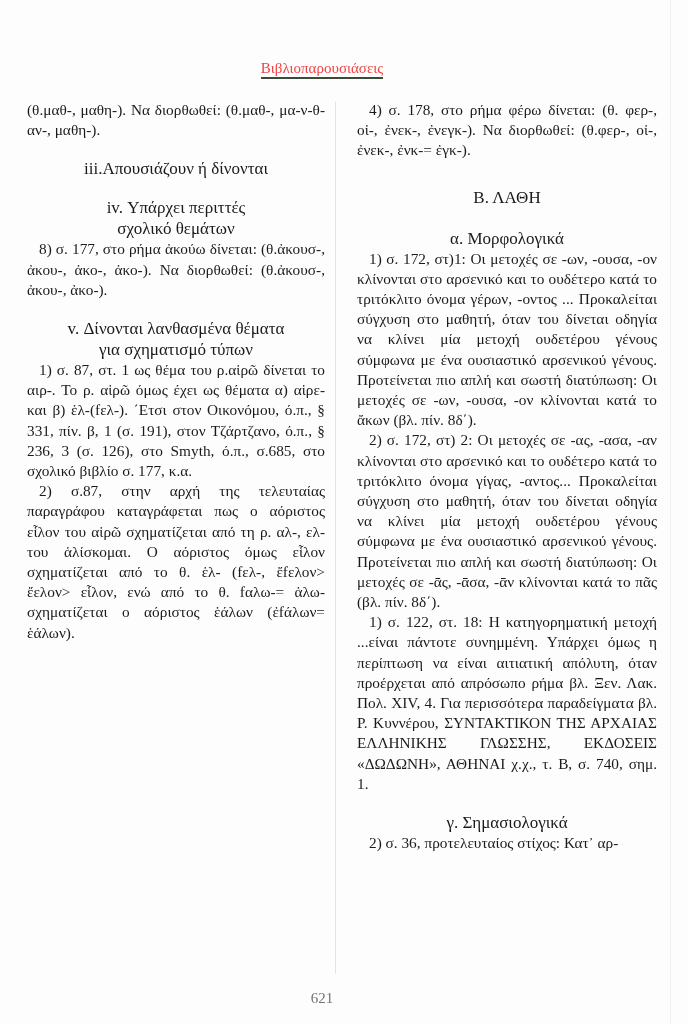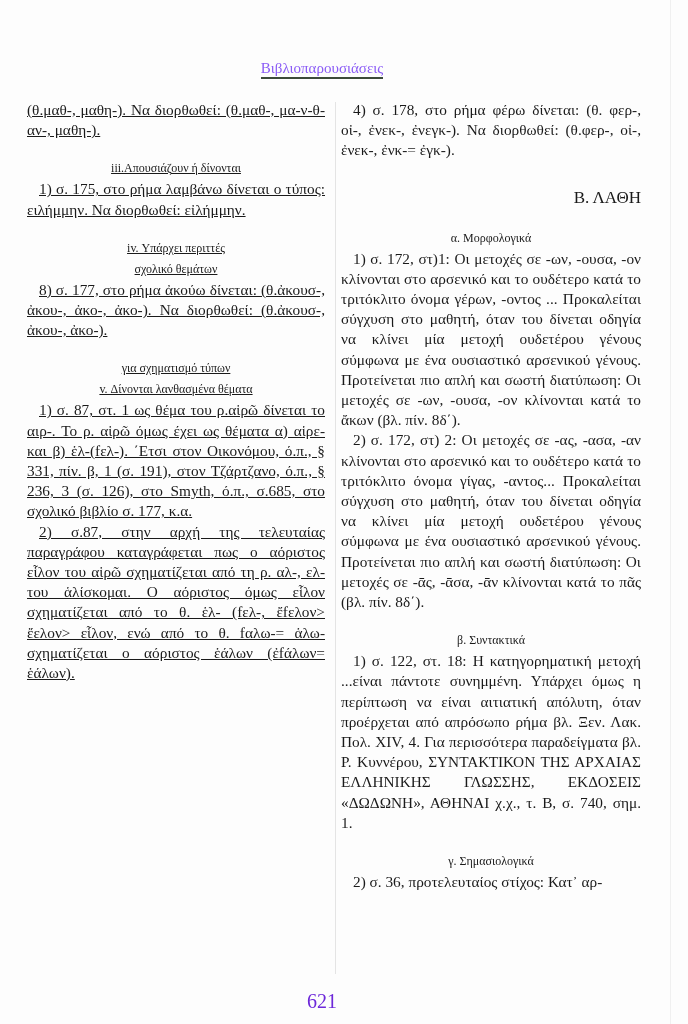--- a/index.html
+++ b/index.html
@@ -1,67 +1,65 @@
 <!DOCTYPE html>
 <html><head>
 <meta charset="utf-8">
 <style>
   html, body { margin: 0; padding: 0; background: #ffffff; }
   body { width: 688px; height: 1024px; position: relative; overflow: hidden;
          font-family: "Liberation Serif", "DejaVu Serif", serif; color: #1a1a1a; }
   .page { position: absolute; left: 0; top: 0; width: 688px; height: 1024px; background: #fdfdfd; }
   .running-head { position: absolute; top: 60px; left: 0; width: 644px; text-align: center;
-                  font-size: 15px; color: #8b5cf6; }
+                  font-size: 15px; color: #ef4444; }
   .running-head span { border-bottom: 2px solid #3c4a3a; padding-bottom: 1px; }
   .col { position: absolute; top: 100px; font-size: 15.3px; line-height: 20.2px; text-align: justify; }
-  .col.left { left: 27px; width: 298px; text-decoration: underline; }
-  .col.right { left: 341px; width: 300px; }
+  .col.left { left: 27px; width: 298px; }
+  .col.right { left: 357px; width: 300px; }
   .divider { position: absolute; left: 335px; top: 102px; width: 1px; height: 872px; background: #e4e4e4; }
   .rightedge { position: absolute; left: 670px; top: 0; width: 1px; height: 1024px; background: #f0f0f0; }
   p { margin: 0; text-indent: 12px; }
   p.cont { text-indent: 0; }
-  .heading { text-align: center; font-size: 12px; line-height: 21px; margin-top: 18px; }
-  .heading.big { font-size: 17px; margin-top: 26px; margin-bottom: 20px; text-align: right; }
+  .heading { text-align: center; font-size: 17px; line-height: 21px; margin-top: 18px; }
+  .heading.big { font-size: 17px; margin-top: 26px; margin-bottom: 20px; }
   .heading.sub { margin-top: 12px; }
-  .folio { position: absolute; top: 990px; left: 0; width: 644px; text-align: center; font-size: 20px; color: #6d28d9; }
+  .folio { position: absolute; top: 990px; left: 0; width: 644px; text-align: center; font-size: 15px; color: #737373; }
 </style>
 </head>
 <body>
 
 <div class="page">
   <div class="running-head"><span>Βιβλιοπαρουσιάσεις</span></div>
 
   <div class="divider"></div>
   <div class="rightedge"></div>
 
   <div class="col left">
     <p class="cont">(θ.μαθ-, μαθη-). Να διορθωθεί: (θ.μαθ-, μα-ν-θ-αν-, μαθη-).</p>
     <div class="heading">
       <div>iii.Απουσιάζουν ή δίνονται</div>
     </div>
-    <p>1) σ. 175, στο ρήμα λαμβάνω δίνεται ο τύπος: ειλήμμην. Να διορθωθεί: εἰλήμμην.</p>
     <div class="heading">
       <div>iv. Υπάρχει περιττές</div>
       <div>σχολικό θεμάτων</div>
     </div>
     <p>8) σ. 177, στο ρήμα ἀκούω δίνεται: (θ.ἀκουσ-, ἀκου-, ἀκο-, ἀκο-). Να διορθωθεί: (θ.ἀκουσ-, ἀκου-, ἀκο-).</p>
     <div class="heading">
+      <div>v. Δίνονται λανθασμένα θέματα</div>
       <div>για σχηματισμό τύπων</div>
-      <div>v. Δίνονται λανθασμένα θέματα</div>
     </div>
     <p>1) σ. 87, στ. 1 ως θέμα του ρ.αἱρῶ δίνεται το αιρ-. Το ρ. αἱρῶ όμως έχει ως θέματα α) αἱρε- και β) ἑλ-(fελ-). ΄Ετσι στον Οικονόμου, ό.π., § 331, πίν. β, 1 (σ. 191), στον Τζάρτζανο, ό.π., § 236, 3 (σ. 126), στο Smyth, ό.π., σ.685, στο σχολικό βιβλίο σ. 177, κ.α.</p>
     <p>2) σ.87, στην αρχή της τελευταίας παραγράφου καταγράφεται πως ο αόριστος εἷλον του  αἱρῶ σχηματίζεται  από τη ρ. αλ-, ελ- του ἁλίσκομαι. Ο αόριστος όμως εἷλον σχηματίζεται από το θ. ἑλ- (fελ-, ἔfελον&gt; ἔελον&gt; εἷλον, ενώ από το θ. fαλω-= ἁλω- σχηματίζεται ο αόριστος ἑάλων (ἐfάλων= ἑάλων).</p>
   </div>
 
   <div class="col right">
     <p>4) σ. 178, στο ρήμα φέρω δίνεται: (θ. φερ-, οἰ-, ἐνεκ-, ἐνεγκ-). Να διορθωθεί: (θ.φερ-, οἰ-, ἐνεκ-, ἐνκ-= ἐγκ-).</p>
     <div class="heading big">Β. ΛΑΘΗ</div>
     <div class="heading sub">α. Μορφολογικά</div>
     <p>1) σ. 172, στ)1: Οι μετοχές σε -ων, -ουσα, -ον κλίνονται στο αρσενικό και το ουδέτερο κατά το τριτόκλιτο όνομα  γέρων, -οντος ... Προκαλείται σύγχυση στο μαθητή, όταν του δίνεται οδηγία να κλίνει μία μετοχή ουδετέρου γένους σύμφωνα με ένα ουσιαστικό αρσενικού γένους. Προτείνεται πιο απλή και σωστή διατύπωση: Οι μετοχές σε  -ων, -ουσα, -ον κλίνονται κατά το ἄκων (βλ. πίν. 8δ΄).</p>
     <p>2) σ. 172, στ) 2: Οι μετοχές σε -ας, -ασα, -αν κλίνονται στο αρσενικό και το ουδέτερο κατά το τριτόκλιτο όνομα γίγας, -αντος... Προκαλείται σύγχυση στο μαθητή, όταν του δίνεται οδηγία να κλίνει μία μετοχή ουδετέρου γένους σύμφωνα με ένα ουσιαστικό αρσενικού γένους. Προτείνεται πιο απλή και σωστή διατύπωση: Οι μετοχές σε -ᾱς, -ᾱσα, -ᾱν κλίνονται κατά το πᾶς (βλ. πίν. 8δ΄).</p>
-    <div class="heading">β. Συντακτικά</div>
     <p>1) σ. 122, στ. 18: Η κατηγορηματική μετοχή ...είναι πάντοτε συνημμένη. Υπάρχει όμως η περίπτωση να είναι αιτιατική απόλυτη, όταν προέρχεται από απρόσωπο ρήμα βλ. Ξεν. Λακ. Πολ. XIV, 4. Για περισσότερα παραδείγματα βλ. Ρ. Κυννέρου, ΣΥΝΤΑΚΤΙΚΟΝ ΤΗΣ ΑΡΧΑΙΑΣ ΕΛΛΗΝΙΚΗΣ ΓΛΩΣΣΗΣ, ΕΚΔΟΣΕΙΣ «ΔΩΔΩΝΗ», ΑΘΗΝΑΙ χ.χ., τ. Β, σ. 740, σημ. 1.</p>
     <div class="heading">γ. Σημασιολογικά</div>
     <p>2) σ. 36, προτελευταίος στίχος: Κατ᾽ αρ-</p>
   </div>
 
   <div class="folio">621</div>
 </div>
 
 </body></html>

